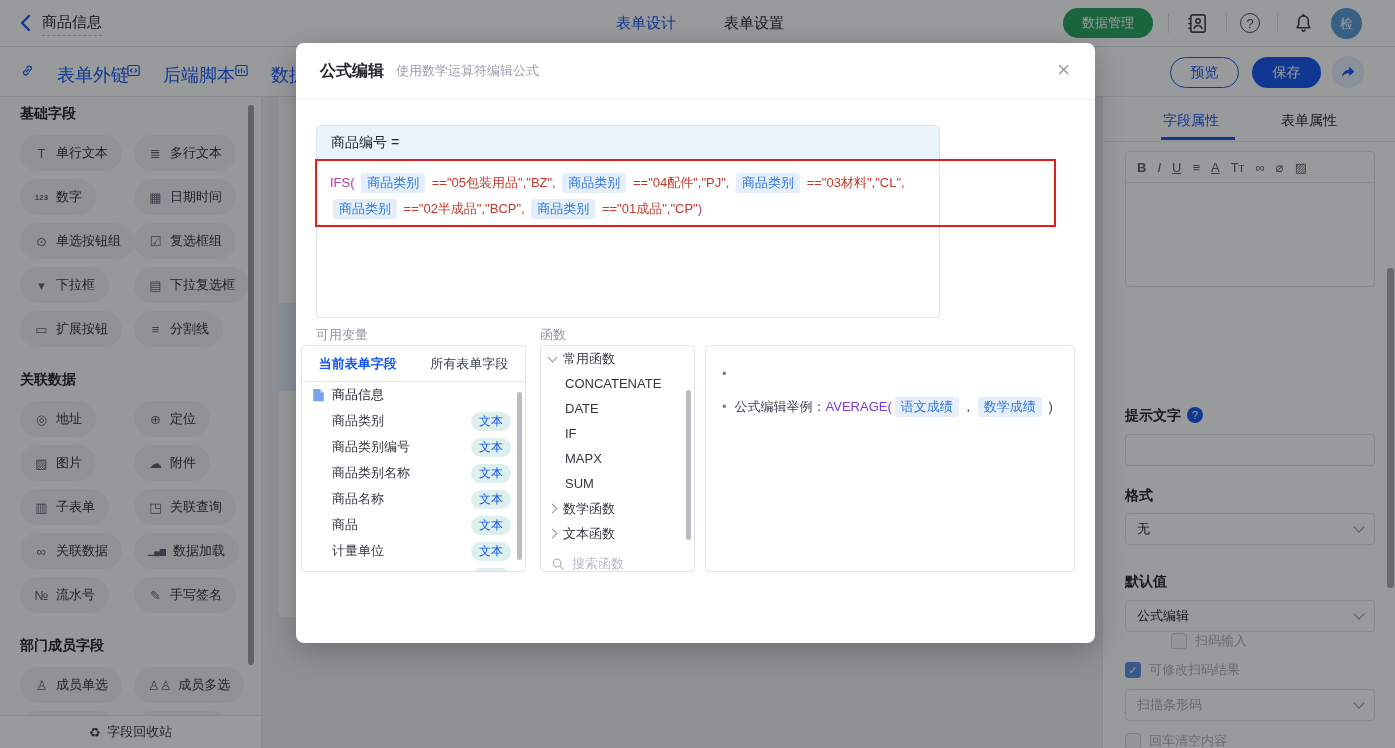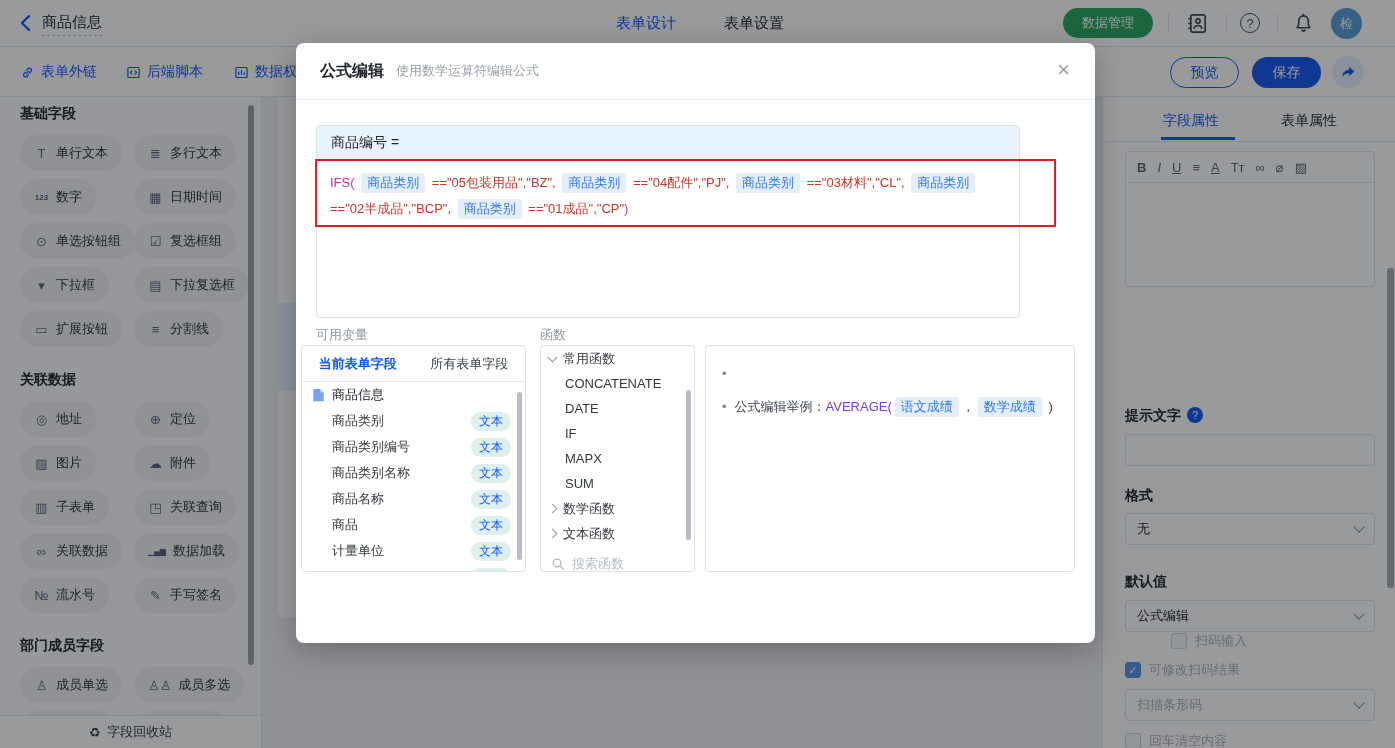--- a/index.html
+++ b/index.html
@@ -21,21 +21,21 @@
   .main-tab{font-size:15px;color:var(--ink);cursor:pointer;white-space:nowrap}
   .main-tab.active{color:var(--accent)}
   #btn-datamanage{left:1063px;top:8px;width:90px;height:30px;border-radius:15px;background:var(--green);color:#fff;font-size:13px;display:flex;align-items:center;justify-content:center;cursor:pointer}
   .tb-div{top:14px;width:1px;height:19px;background:#dcdee1}
   .tb-icon{top:12px;width:23px;height:23px;color:#3c424b;cursor:pointer}
   #help-circ{left:1240px;top:13px;width:20px;height:20px;border:1.6px solid #454b54;border-radius:50%;color:#454b54;font-size:13px;display:flex;align-items:center;justify-content:center;cursor:pointer}
   #avatar{left:1331px;top:8px;width:31px;height:31px;border-radius:50%;background:#569ed6;color:#fff;font-size:13px;display:flex;align-items:center;justify-content:center;cursor:pointer}
 
   
   #toolbar{left:0;top:47px;width:1395px;height:50px;background:#fff;border-bottom:1px solid var(--line);z-index:1;}
-  .tool-link{top:16px;display:flex;align-items:center;gap:6px;color:var(--accent);font-size:14px;cursor:pointer;white-space:nowrap}
+  .tool-link{top:16px;display:flex;align-items:flex-start;gap:22px;color:var(--accent);font-size:18px;cursor:pointer;white-space:nowrap}
   .pillbtn{top:10px;height:31px;border-radius:16px;font-size:14px;display:flex;align-items:center;justify-content:center;cursor:pointer}
   #btn-preview{left:1170px;width:69px;border:1px solid var(--accent);color:var(--accent);background:#fff}
   #btn-save{left:1252px;width:69px;background:var(--accent);color:#fff}
   #btn-share{left:1332px;top:9px;width:32px;height:32px;border-radius:50%;background:#e6effd;display:flex;align-items:center;justify-content:center;cursor:pointer}
 
   
   #sidebar{left:0;top:97px;width:262px;height:651px;background:#fbfcfd;border-right:1px solid var(--line);overflow:hidden;}
   .sb-head{position:absolute;left:20px;font-size:14px;font-weight:bold;color:var(--ink)}
   .pill{position:absolute;height:36px;border-radius:18px;background:#f1f2f5;display:flex;align-items:center;gap:7px;padding:0 14px;font-size:13px;color:#2a2e36;cursor:pointer;white-space:nowrap}
   .pill .ig{color:#596070;font-size:13px;min-width:15px;text-align:center}
@@ -73,21 +73,21 @@
 
   
   #overlay{left:0;top:0;width:1395px;height:748px;background:rgba(12,14,18,.42);z-index:40;}
 
   
   #modal{left:296px;top:43px;width:799px;height:600px;background:#fff;border-radius:8px;box-shadow:0 8px 30px rgba(0,0,0,.25);z-index:50;}
   #m-head{position:absolute;left:0;top:0;width:799px;height:57px;border-bottom:1px solid #eceef1;display:flex;align-items:center;padding:0 24px;gap:12px}
   #m-title{font-size:16px;font-weight:bold;color:var(--ink)}
   #m-sub{font-size:13px;color:#9aa0a8}
   #m-close{position:absolute;right:25px;top:16px;font-size:22px;color:#9aa0a8;cursor:pointer;line-height:1}
-  #fx-box{position:absolute;left:20px;top:82px;width:704px;height:193px;border:1px solid var(--line2);border-radius:4px;overflow:hidden}
+  #fx-box{position:absolute;left:20px;top:82px;width:624px;height:193px;border:1px solid var(--line2);border-radius:4px;overflow:hidden}
   #fx-target{height:35px;background:#e9f3fc;border-bottom:1px solid #e1e8ef;display:flex;align-items:center;padding:0 14px;font-size:14px;color:var(--ink)}
   #fx-text{padding:9px 13px;font-size:13px;line-height:26px;font-family:"DejaVu Sans Mono",monospace;color:var(--ink);cursor:text}
   .tok-fn{color:var(--tok-fn)} .tok-fn2{color:var(--tok-fn2)} .tok-code{color:var(--tok-code)} .tok-plain{color:#3d434c}
   .tok-chip{display:inline-block;background:var(--chip-b);color:var(--chip-t);border-radius:3px;padding:0 6px;margin:0 3px;font-family:"Liberation Sans",sans-serif;font-size:13px;line-height:20px}
   #annbox{position:absolute;left:19px;top:116px;width:741px;height:68px;border:2px solid var(--ann);z-index:5;pointer-events:none}
   .sec-label{position:absolute;top:283px;font-size:13px;color:var(--ink2)}
   .m-box{position:absolute;top:302px;height:227px;border:1px solid var(--line2);border-radius:4px;background:#fff;overflow:hidden}
   #vars-box{left:5px;width:225px}
   #vars-tabs{height:36px;border-bottom:1px solid var(--line);display:flex;align-items:center;justify-content:space-around;font-size:13px}
   #vt-cur{color:var(--accent);font-weight:bold;cursor:pointer} #vt-all{color:#3d434c;cursor:pointer}

